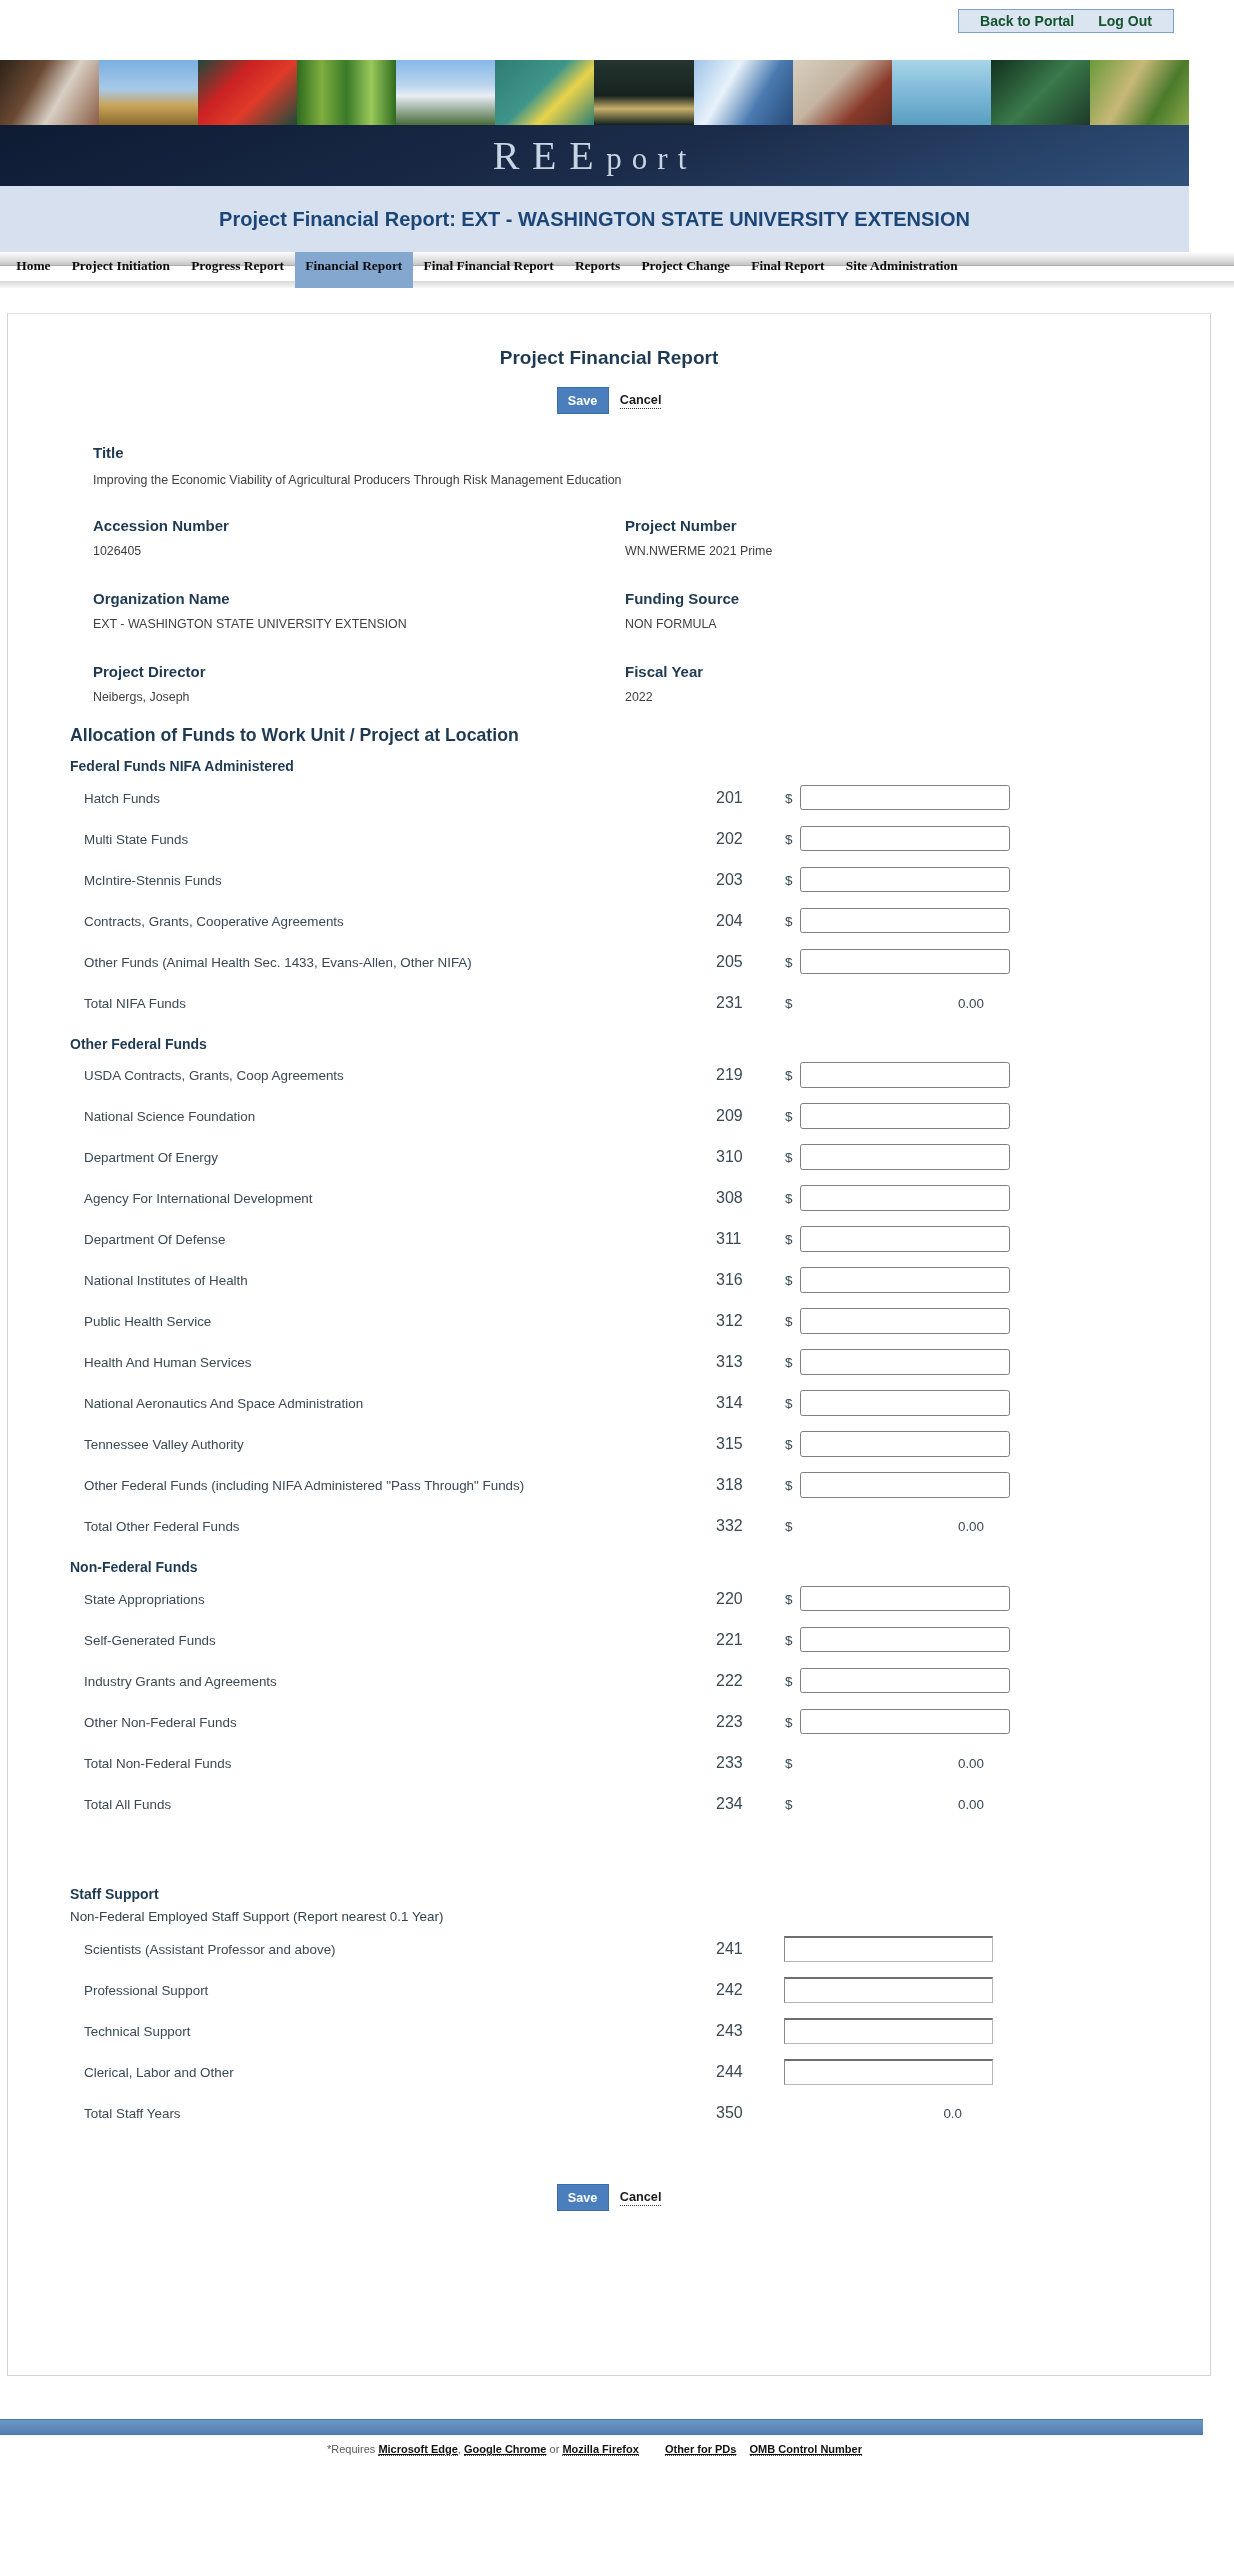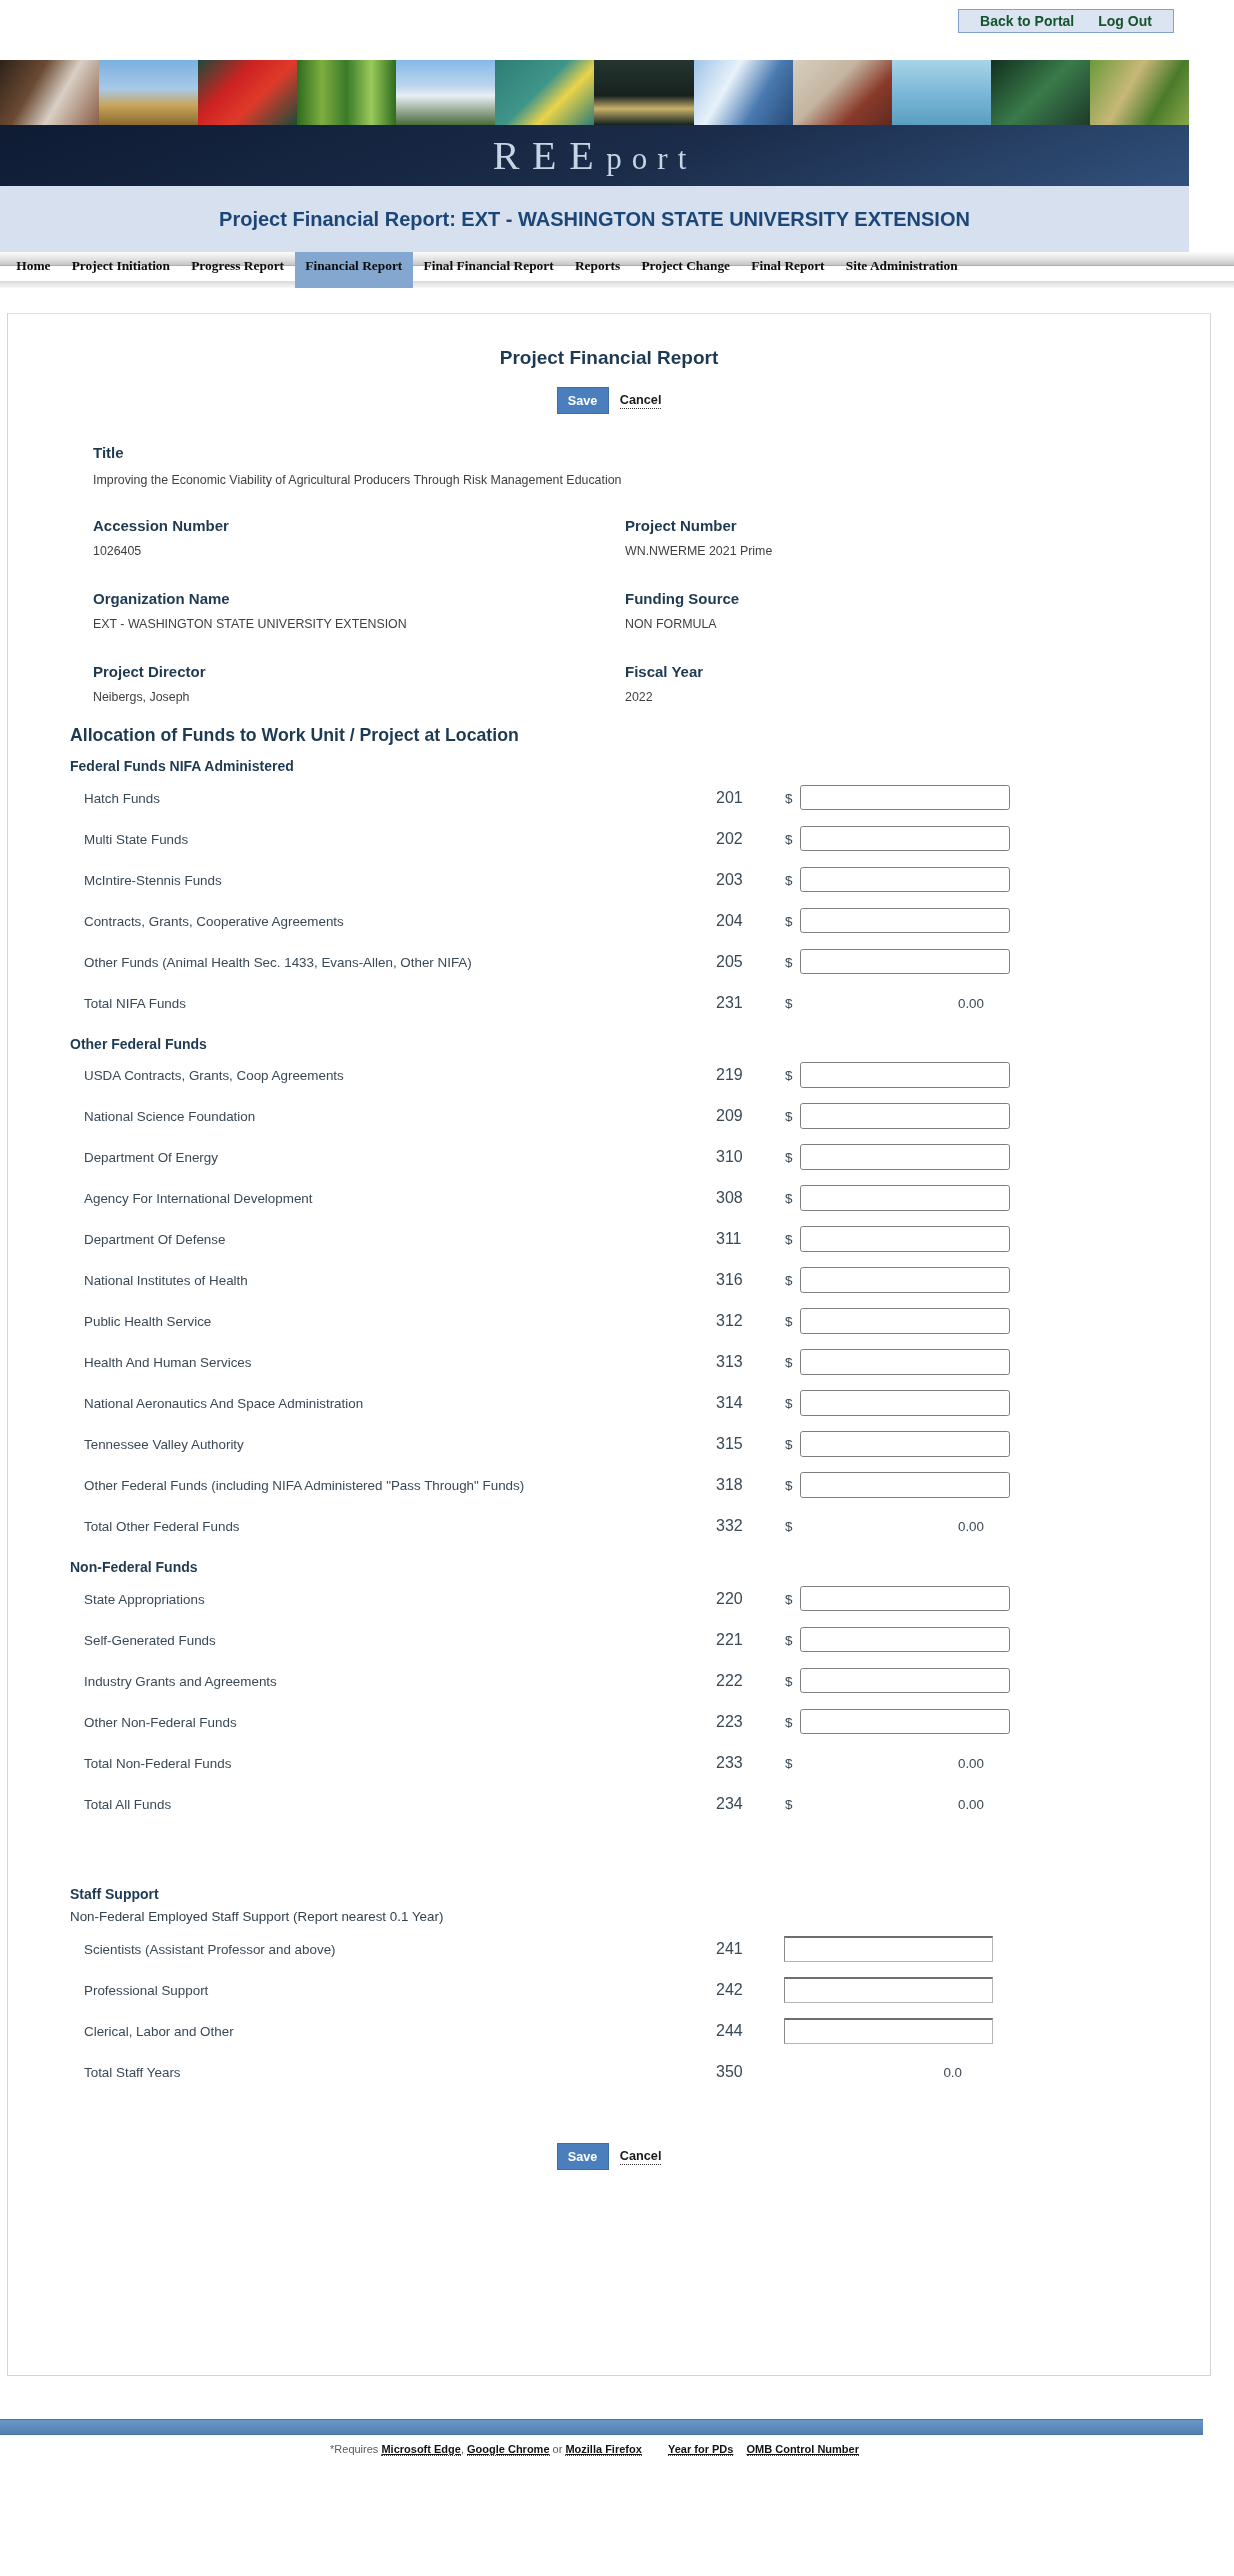--- a/index.html
+++ b/index.html
@@ -382,20 +382,25 @@
           <span class="row-label">Scientists (Assistant Professor and above)</span>
           <span class="row-code">241</span>
           <input type="text" class="staff-input" style="">
         </div>
         <div class="fund-row">
           <span class="row-label">Professional Support</span>
           <span class="row-code">242</span>
           <input type="text" class="staff-input" style="">
         </div>
         <div class="fund-row">
+          <span class="row-label">Technical Support</span>
+          <span class="row-code">243</span>
+          <input type="text" class="staff-input" style="">
+        </div>
+        <div class="fund-row">
           <span class="row-label">Clerical, Labor and Other</span>
           <span class="row-code">244</span>
           <input type="text" class="staff-input" style="">
         </div>
         <div class="fund-row">
           <span class="row-label">Total Staff Years</span>
           <span class="row-code">350</span>
           <span class="staff-total">0.0</span>
         </div>
       </div>
@@ -408,17 +413,17 @@
 </div>
 
 <div class="footer-bar"></div>
 <div class="footer-text">
   <span>*Requires</span>
   <a>Microsoft Edge</a><span>,</span>
   <a>Google Chrome</a>
   <span>or</span>
   <a>Mozilla Firefox</a>
   <span class="f-gap"></span>
-  <a>Year for PDs</a>
+  <a>Other for PDs</a>
   <span class="f-gap-sm"></span>
   <a>OMB Control Number</a>
 </div>
 
 
 </body></html>

